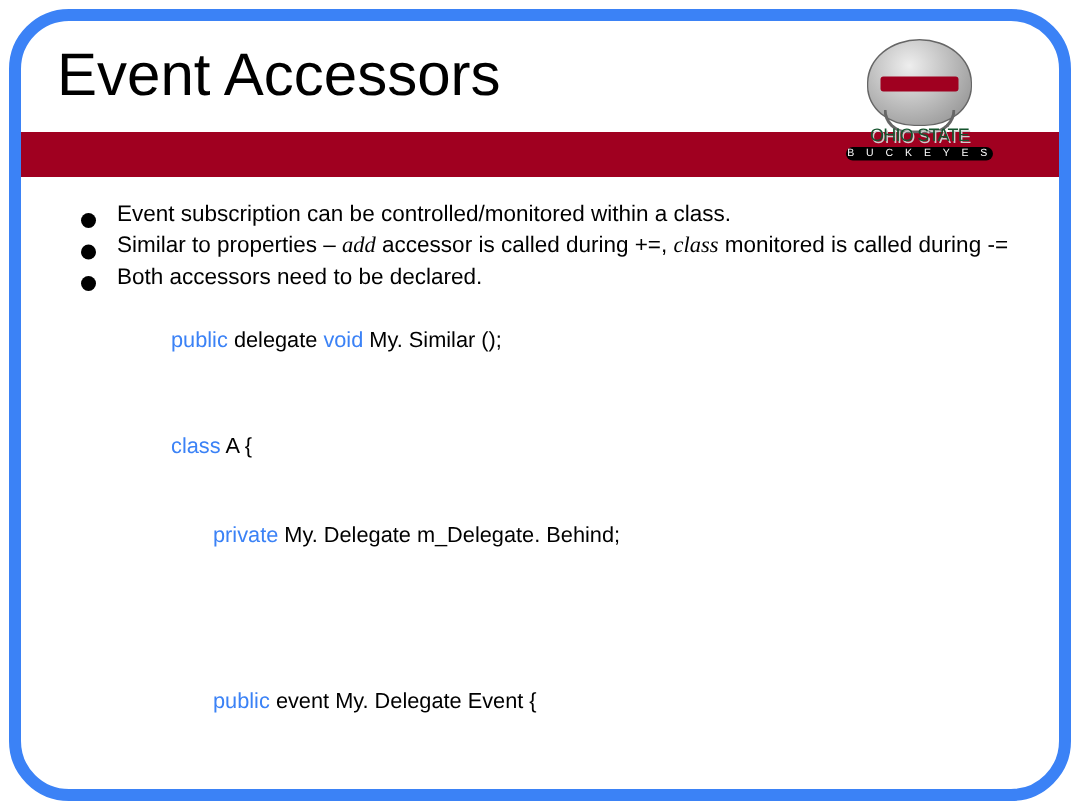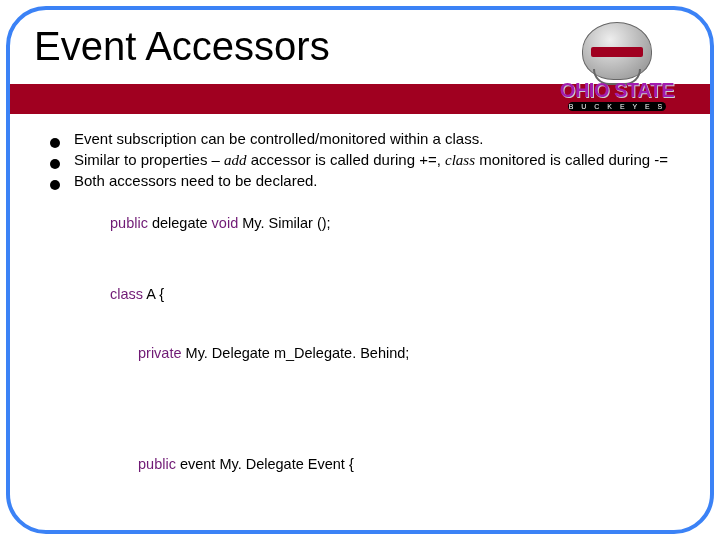--- a/index.html
+++ b/index.html
@@ -10,21 +10,21 @@
     font-family: Arial, Helvetica, sans-serif;
     position: relative;
     overflow: hidden;
   }
   .slide-frame {
     position: absolute;
     top: 6px;
     left: 6px;
     right: 6px;
     bottom: 6px;
-    border: 4px solid #3b82f6;
+    border: 8px solid #3b82f6;
     border-radius: 40px;
     overflow: hidden;
   }
   .title-area {
     padding: 14px 0 6px 24px;
   }
   .title {
     font-size: 40px;
     font-weight: normal;
     color: #000;
@@ -80,23 +80,23 @@
   }
   .logo .text-box {
     position: absolute;
     top: 60px;
     left: 0;
     right: 0;
     text-align: center;
   }
   .logo .ostate {
     font-family: "Arial Black", Arial, sans-serif;
-    font-weight: 700;
-    font-size: 20px;
-    color: #a21caf;
+    font-weight: 400;
+    font-size: 12px;
+    color: #14532d;
     letter-spacing: -0.5px;
     line-height: 1;
     text-shadow: 1px 1px 0 #ccc;
   }
   .logo .buckeyes-pill {
     background: #000;
     color: #fff;
     font-size: 7px;
     letter-spacing: 3px;
     padding: 1px 0;
@@ -135,21 +135,21 @@
   }
   .italic { font-style: italic; font-family: Liberation Serif, serif; }
   .code-area {
     margin-top: 24px;
     margin-left: 60px;
     font-size: 14.5px;
     line-height: 1.35;
     font-family: Arial, Helvetica, sans-serif;
     color: #000;
   }
-  .code-area .kw { color: #701a75; }
+  .code-area .kw { color: #3b82f6; }
   .code-area .indent1 { padding-left: 28px; }
   .code-area div { white-space: pre; }
   .code-block2 { margin-top: 12px; }
 </style>
 </head>
 <body>
 
 <div class="slide-frame">
 
   <div class="title-area">

